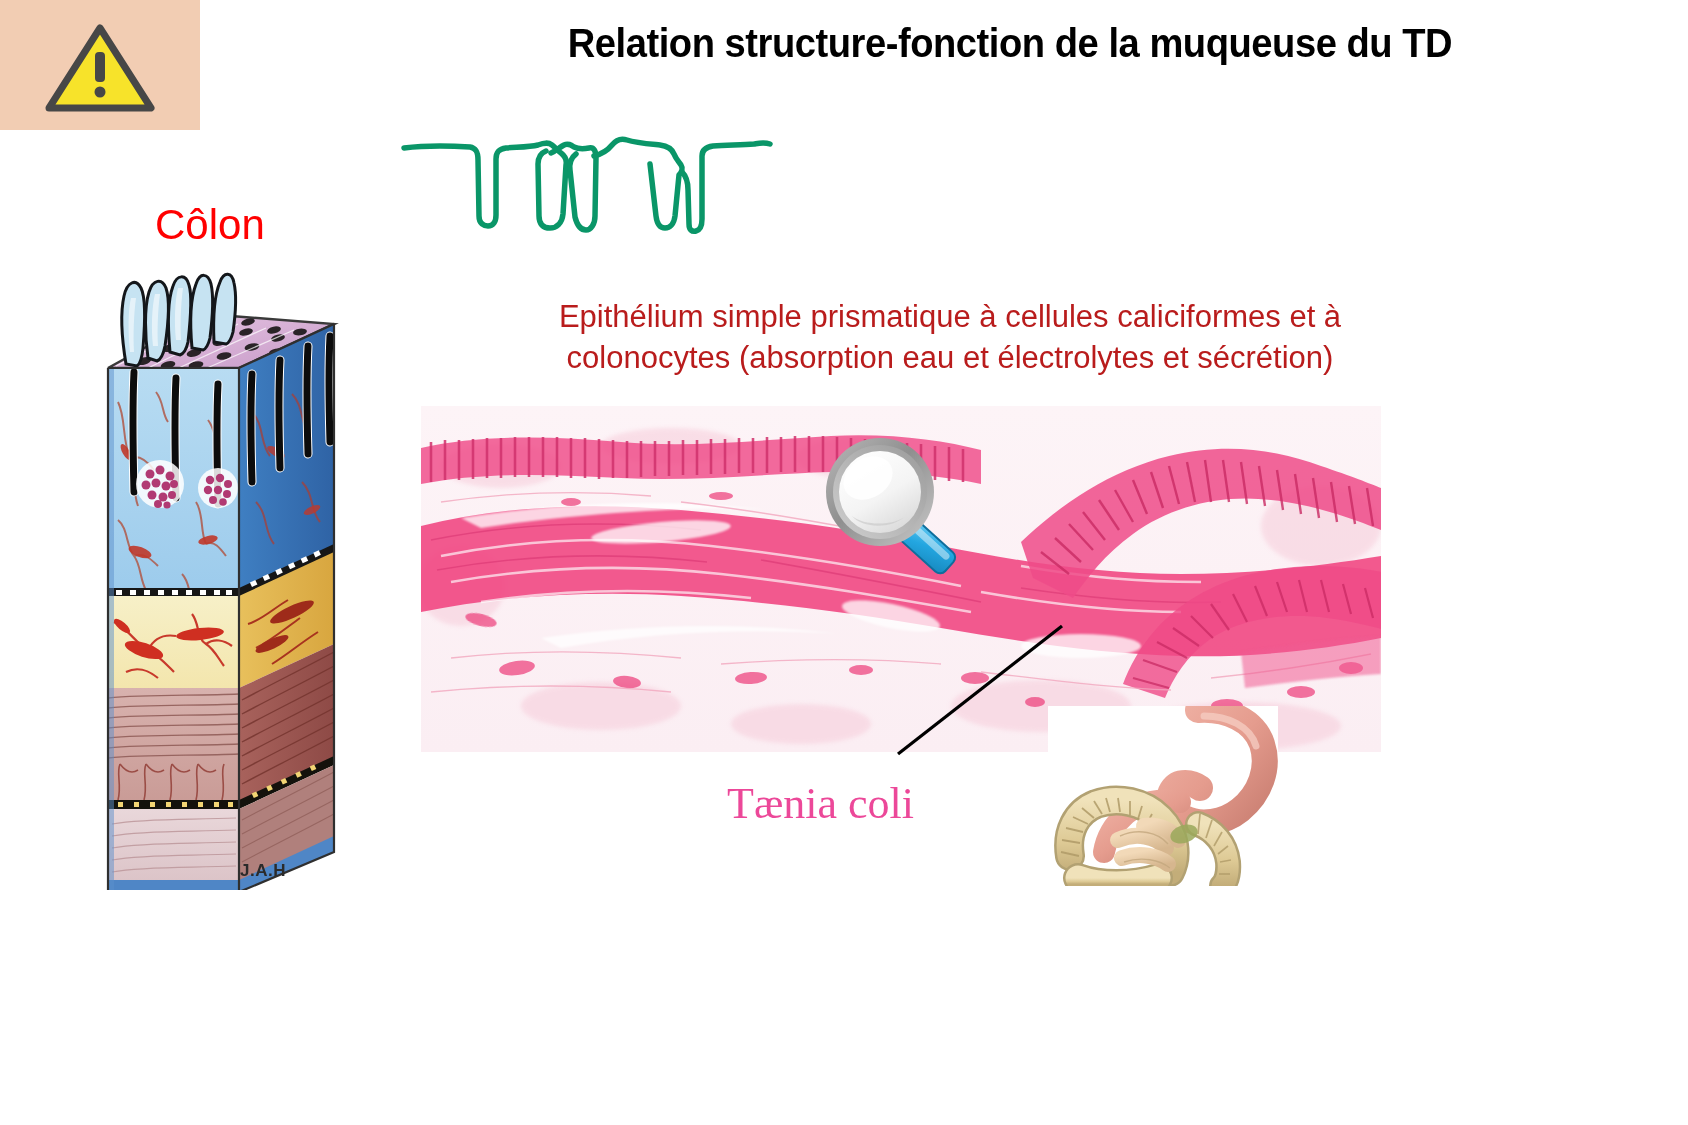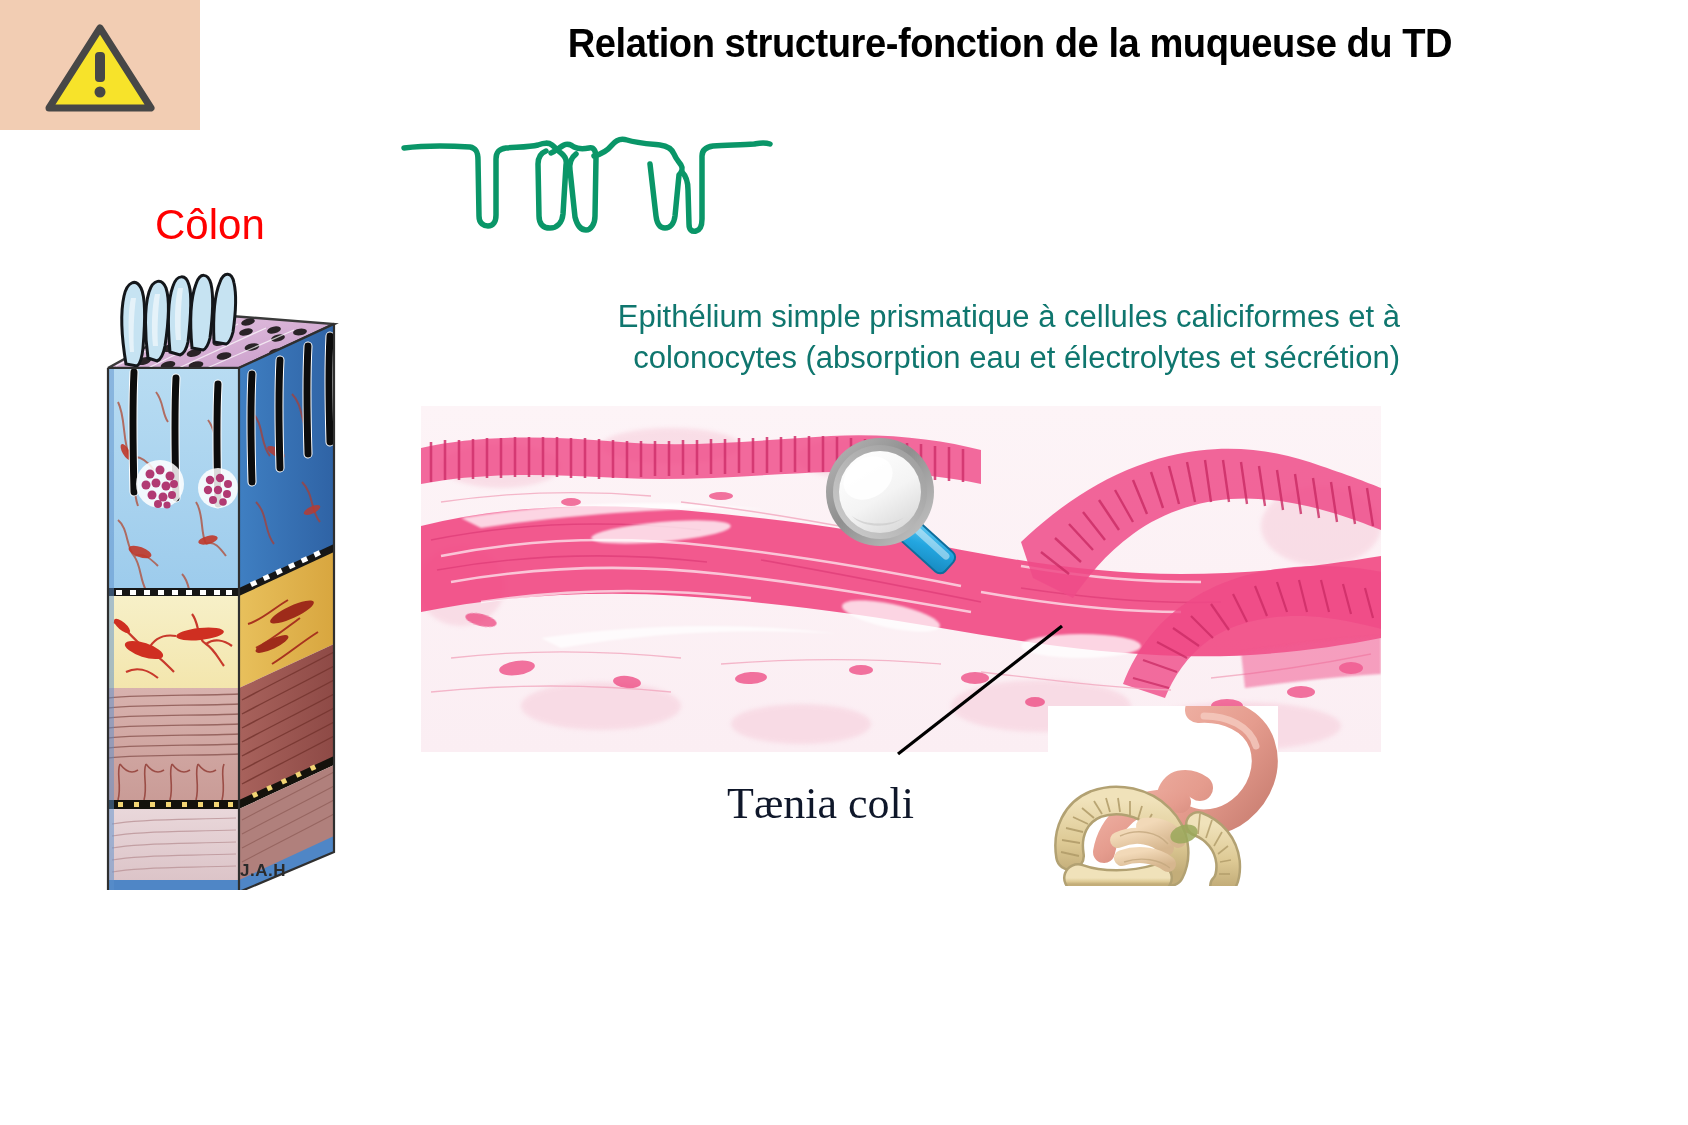--- a/index.html
+++ b/index.html
@@ -75,24 +75,24 @@
     letter-spacing: 0.5px;
     color: #2b2b2b;
     font-family: "Liberation Sans", sans-serif;
   }
 
   
   #epithelium-caption {
     position: absolute;
     left: 500px; top: 296px;
     width: 900px;
-    text-align: right;
+    text-align: center;
     font-size: 31px;
     line-height: 41px;
-    color: #0f766e;
+    color: #b91c1c;
     font-family: "Liberation Sans", sans-serif;
   }
 
   
   #histology-micrograph {
     position: absolute;
     left: 421px; top: 406px;
     width: 960px; height: 346px;
     overflow: hidden;
     background: #fdf2f5;
@@ -111,21 +111,21 @@
     left: 890px; top: 620px;
     width: 180px; height: 140px;
   }
 
   
   #taenia-coli-label {
     position: absolute;
     left: 727px; top: 778px;
     font-family: "Liberation Serif", serif;
     font-size: 44px;
-    color: #0f172a;
+    color: #ec4899;
   }
 
   
   #intestine-inset {
     position: absolute;
     left: 1048px; top: 706px;
     width: 230px; height: 180px;
     overflow: hidden;
     background: #ffffff;
   }

